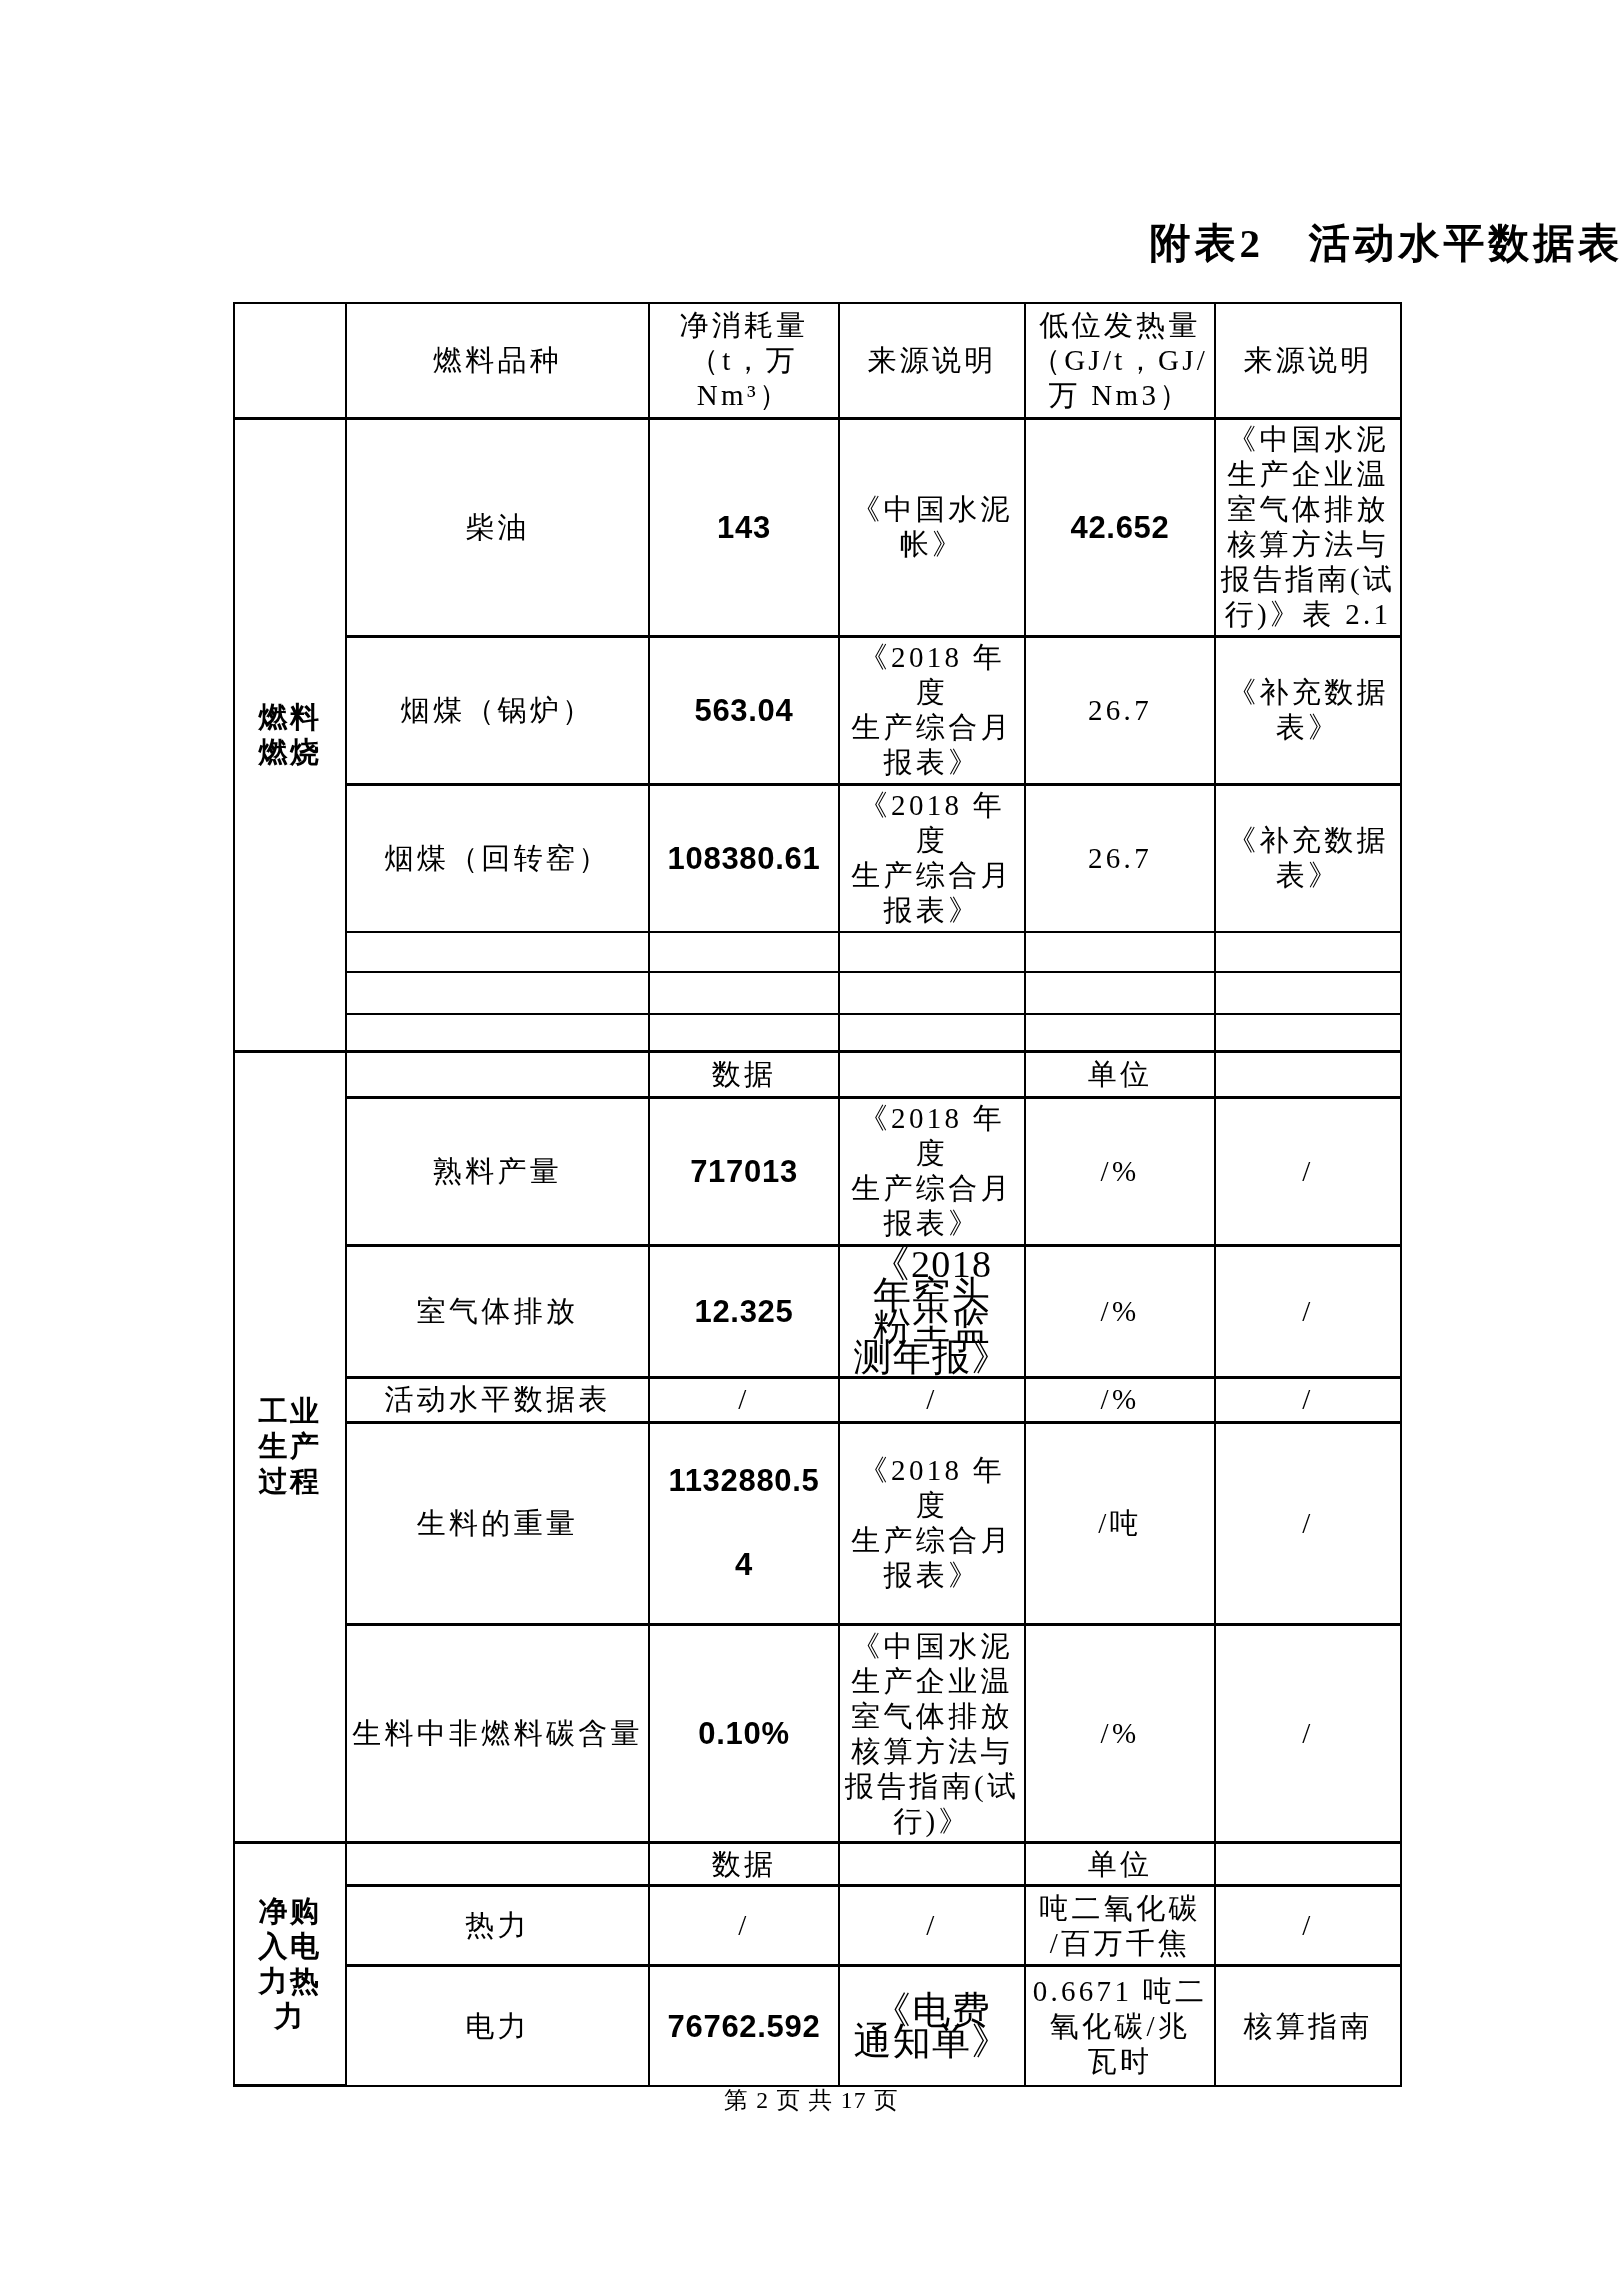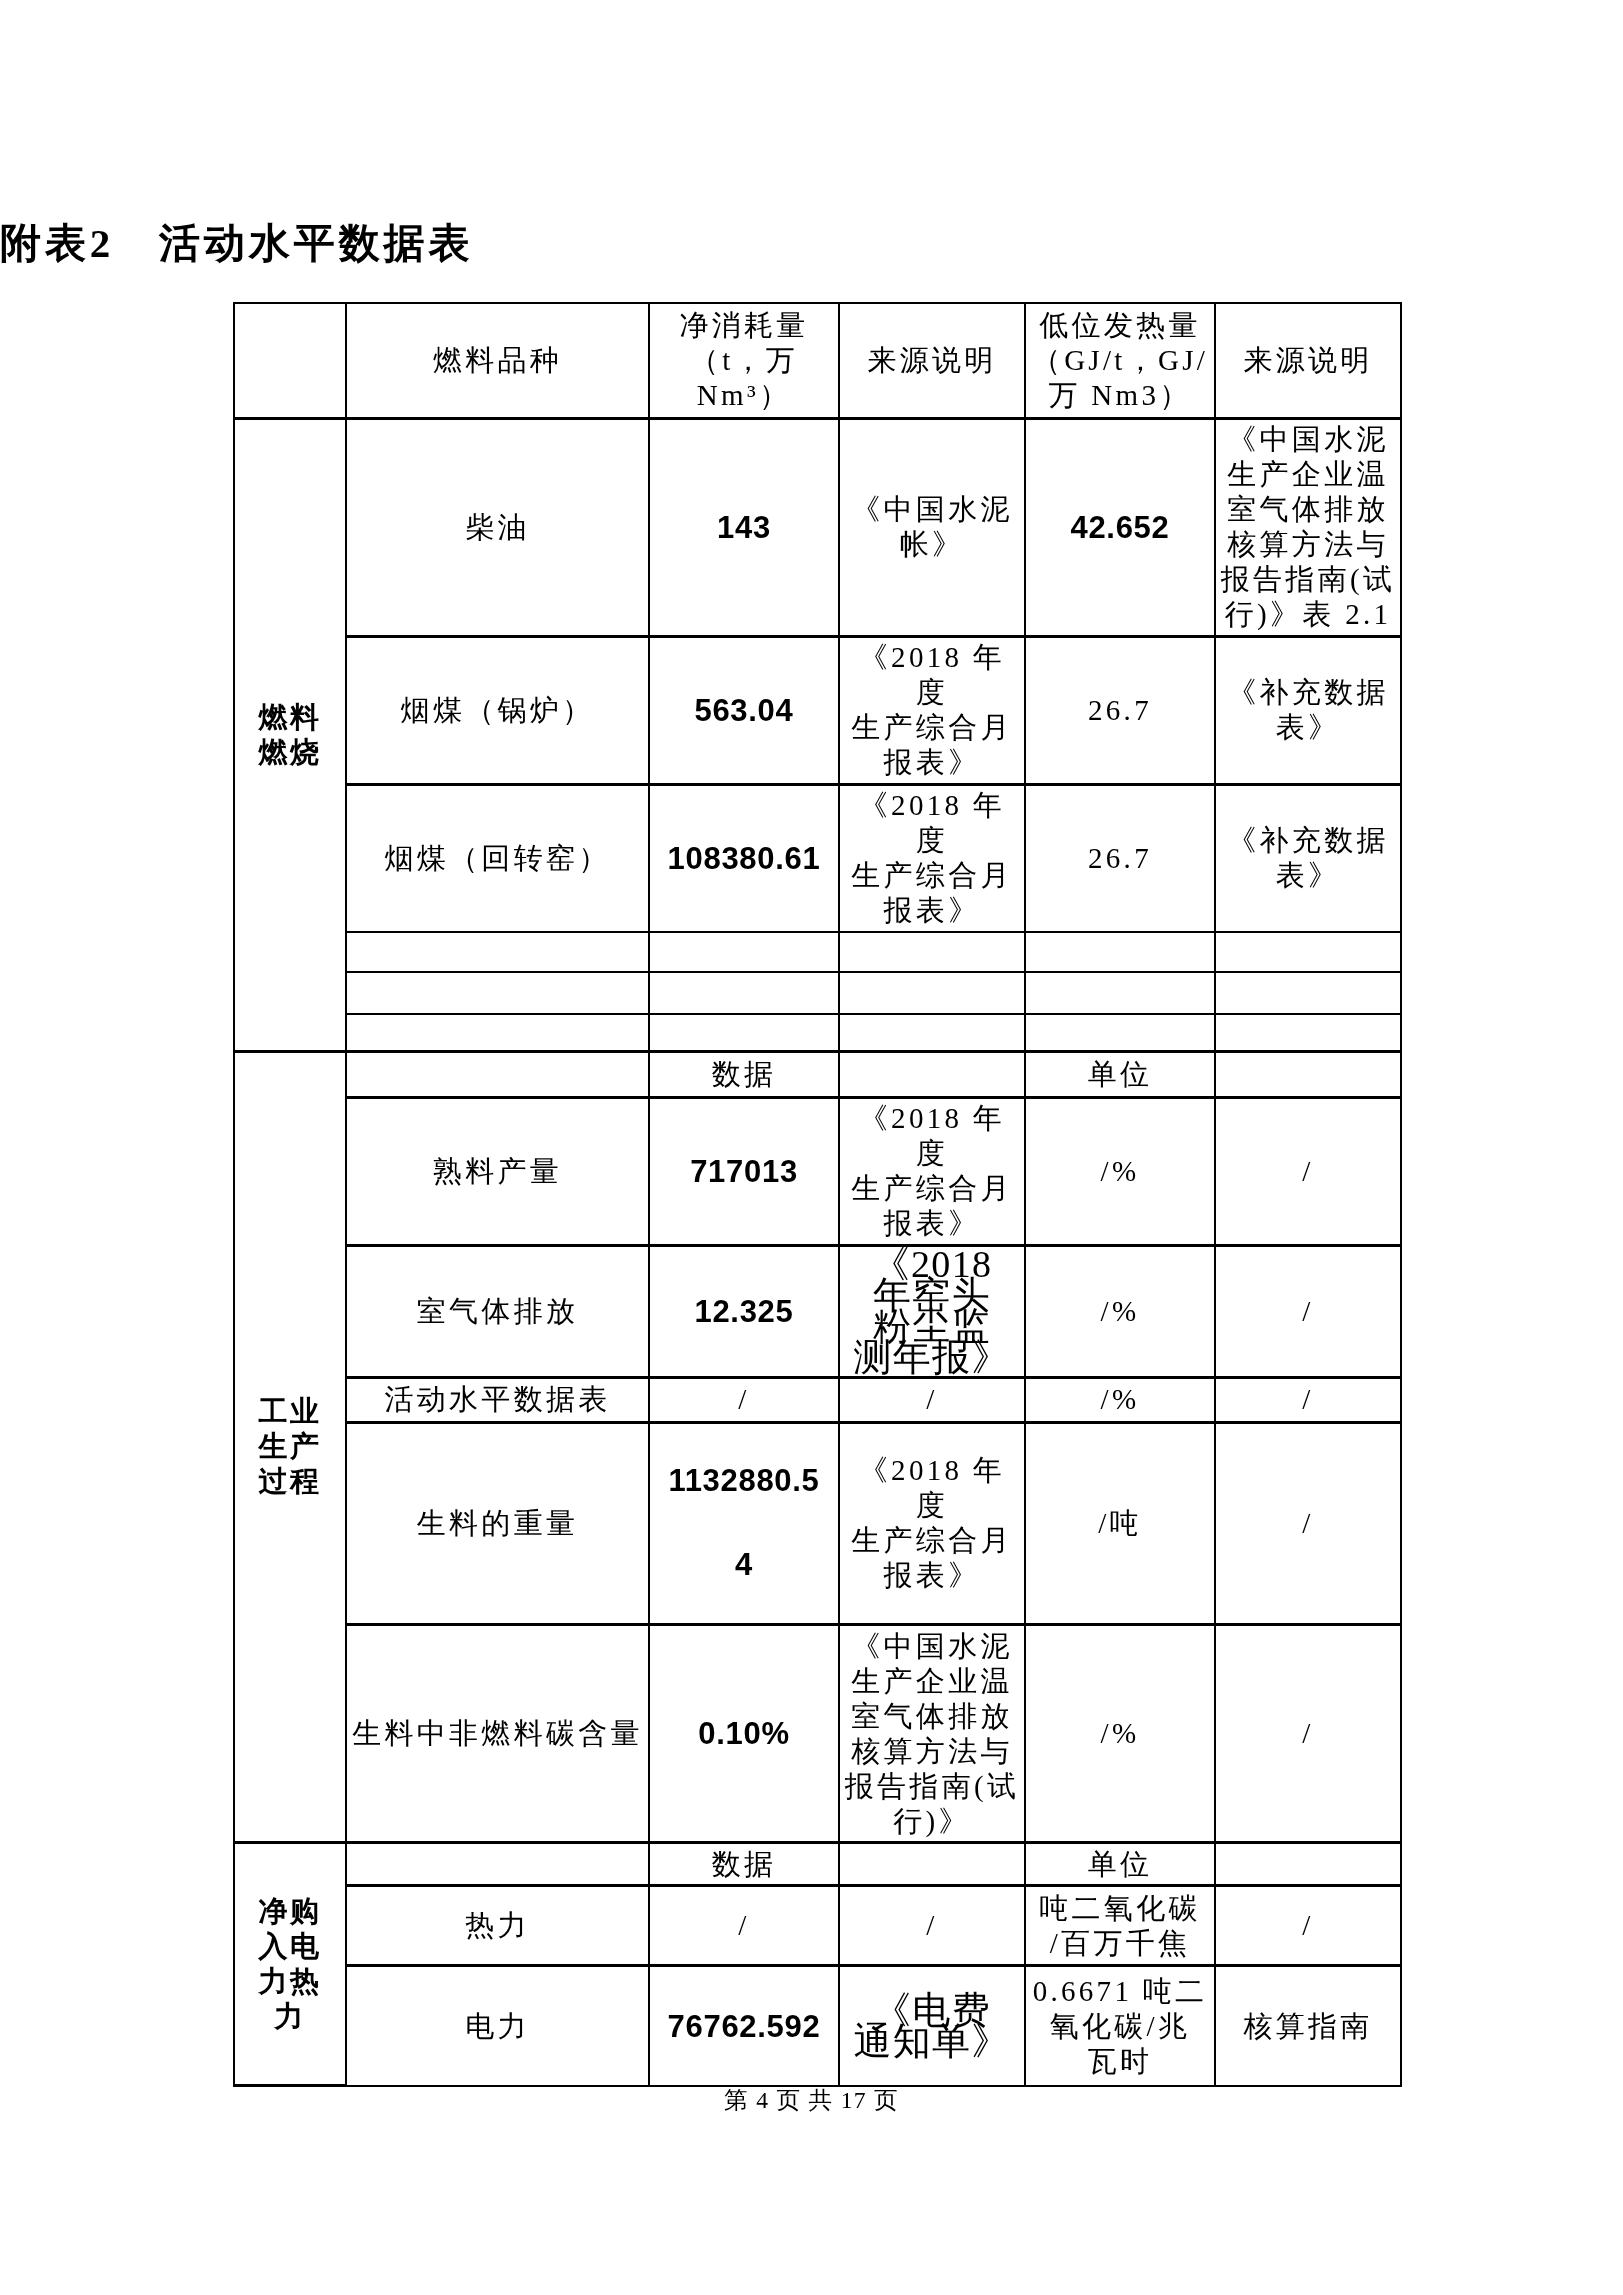--- a/index.html
+++ b/index.html
@@ -6,21 +6,21 @@
   .page{
     position:relative;
     width:1623px;height:2295px;
     background:#ffffff;
     color:#000;
     font-family:"Liberation Serif", serif;
     overflow:hidden;
   }
   .doc-title{
     position:absolute;top:216px;left:0;width:100%;
-    text-align:left;
+    text-align:right;
     font-size:41px;font-weight:bold;
     letter-spacing:3.9px;
     white-space:pre;
   }
   table.activity{
     position:absolute;left:233px;top:302px;
     width:1169px;
     border-collapse:collapse;
     table-layout:fixed;
     border:2.6px solid #000;
@@ -238,16 +238,16 @@
       <td class="big">《电费
 通知单》</td>
       <td>0.6671 吨二
 氧化碳/兆
 瓦时</td>
       <td>核算指南</td>
     </tr>
   </tbody>
     </table>
 
-  <div class="doc-footer">第 4 页 共 17 页</div>
+  <div class="doc-footer">第 2 页 共 17 页</div>
 
 </div>
 
 
 </body></html>

